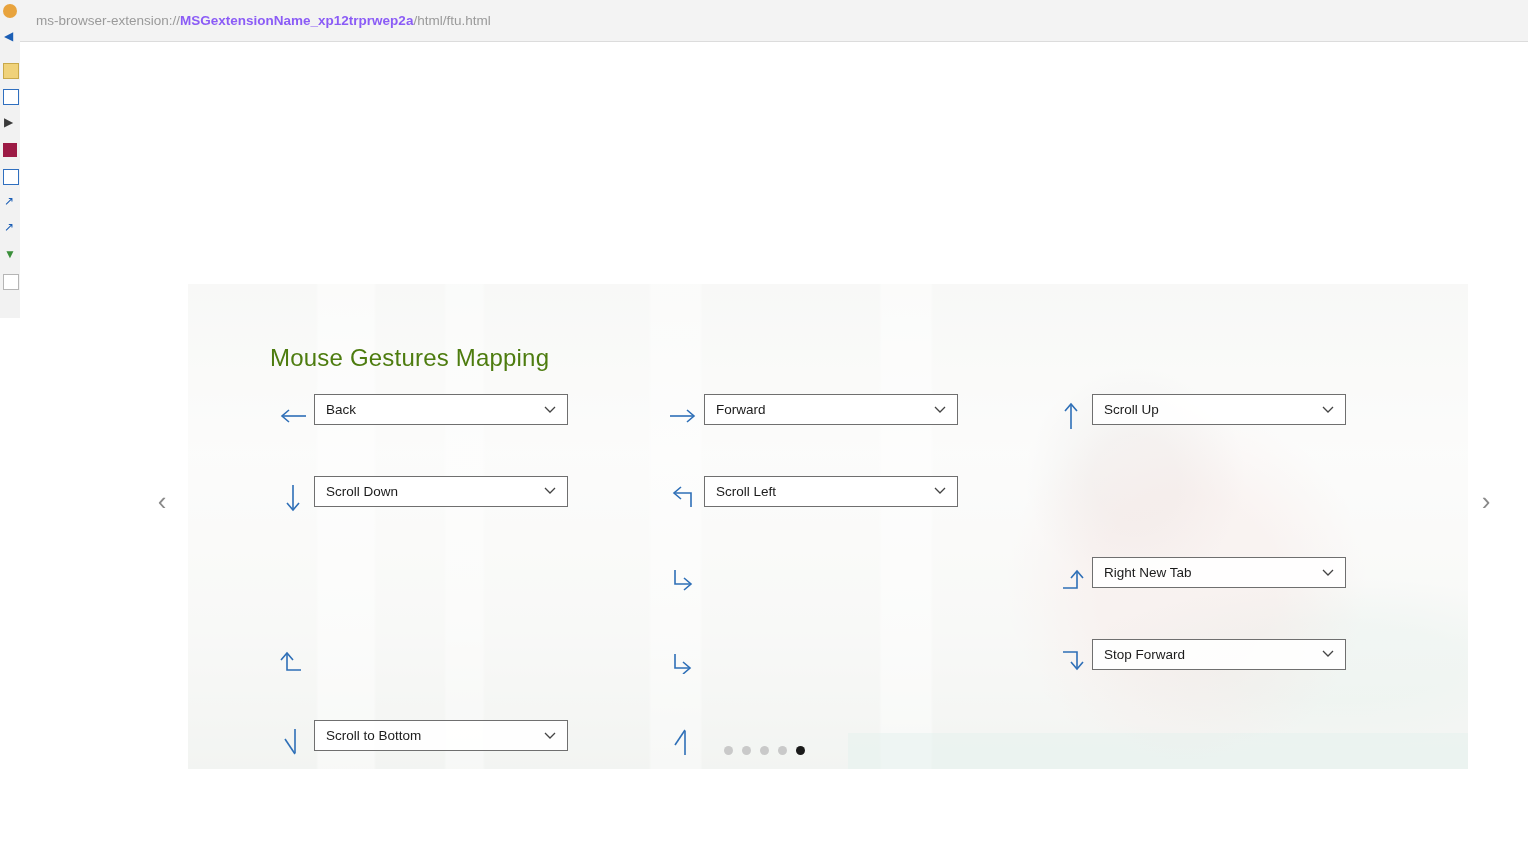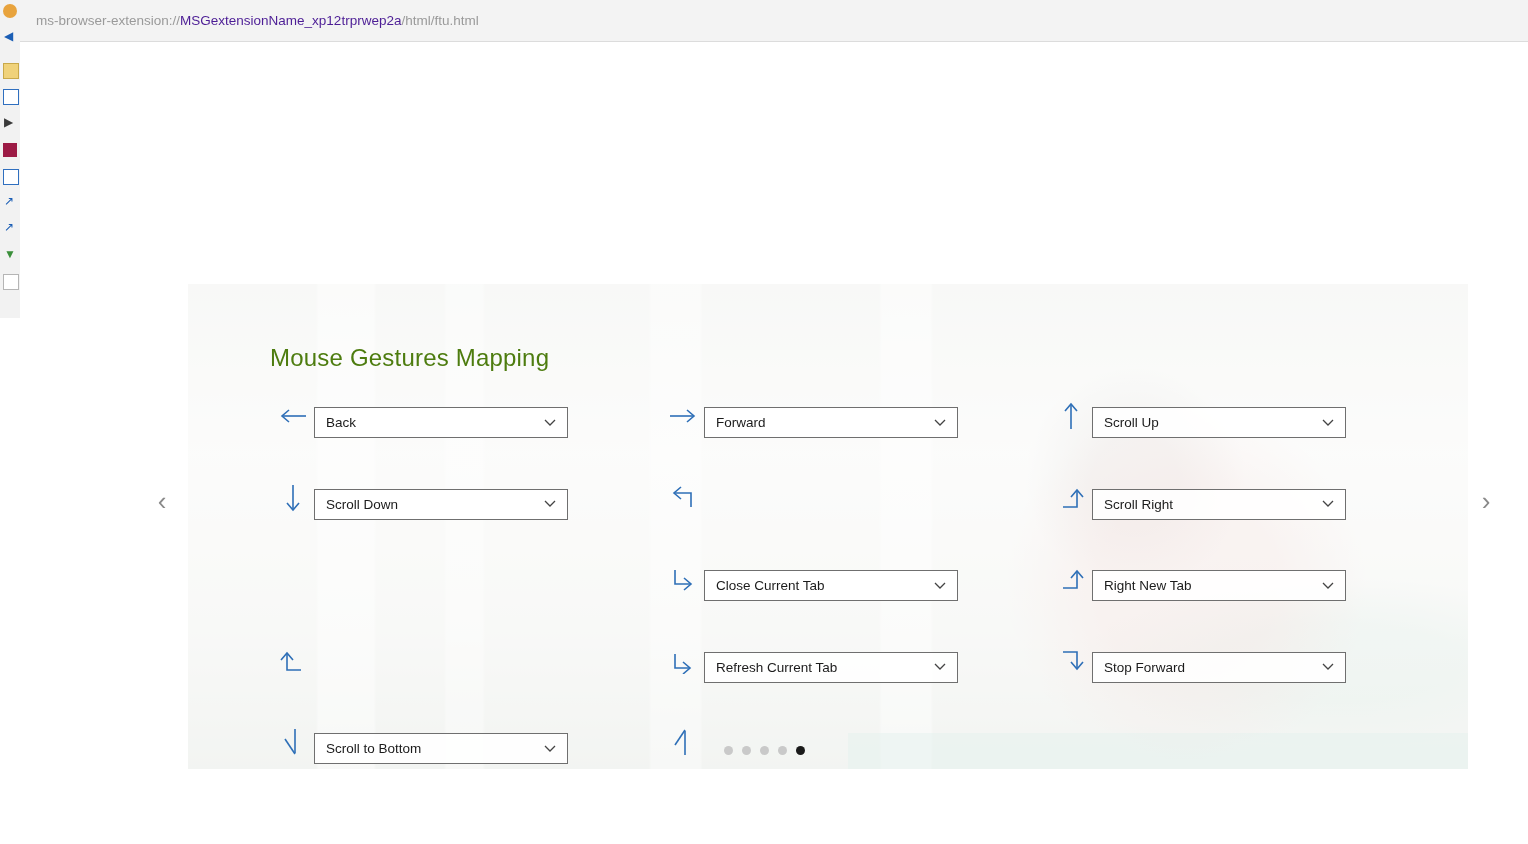--- a/index.html
+++ b/index.html
@@ -58,21 +58,22 @@
     box-sizing: border-box;
   }
   .urlbar .url {
     position: absolute;
     left: 16px; top: 13px;
     font-size: 13.5px;
     color: #9a9a9a;
     white-space: nowrap;
   }
   .urlbar .url .host {
-    color: #4c1d95;
+    color: #8b5cf6;
+    font-weight: bold;
   }
 
   
   .page {
     position: absolute;
     left: 20px; top: 42px;
     width: 1508px; height: 802px;
     background: #ffffff;
   }
 
@@ -137,21 +138,21 @@
   }
   .grid-row {
     position: relative;
     height: 81.5px;
   }
   .cell {
     position: absolute;
     top: 0;
     height: 44px;
     display: flex;
-    align-items: flex-end;
+    align-items: flex-start;
   }
   .cell.c1 { left: 84px; }
   .cell.c2 { left: 474px; }
   .cell.c3 { left: 862px; }
 
   .gesture-icon {
     width: 42px;
     height: 44px;
     display: flex;
     align-items: center;
@@ -331,64 +332,48 @@
                 </span>
               </div>
             </div>
             <div class="cell c2">
               <span class="gesture-icon">
                 <svg width="28" height="26" viewBox="0 0 28 26">
                     <path d="M22 22 L22 8 L6 8" fill="none" stroke="#2e6fb7" stroke-width="1.6"></path>
                     <polyline points="12,2 5,8 12,14" fill="none" stroke="#2e6fb7" stroke-width="1.6"></polyline>
                   </svg>
               </span>
+              <div class="select">
+                <span class="value">Scroll Left</span>
+                <span class="chev">
+                  <svg width="12" height="8" viewBox="0 0 12 8">
+                      <polyline points="1,1 6,6 11,1" fill="none" stroke="#444" stroke-width="1.3"></polyline>
+                    </svg>
+                </span>
+              </div>
+            </div>
+          </div>
+
+          <div class="grid-row">
+            <div class="cell c2">
+              <span class="gesture-icon">
+                <svg width="28" height="26" viewBox="0 0 28 26">
+                    <path d="M6 4 L6 18 L21 18" fill="none" stroke="#2e6fb7" stroke-width="1.6"></path>
+                    <polyline points="15,12 22,18 15,24" fill="none" stroke="#2e6fb7" stroke-width="1.6"></polyline>
+                  </svg>
+              </span>
             </div>
             <div class="cell c3">
               <span class="gesture-icon">
                 <svg width="28" height="26" viewBox="0 0 28 26">
                     <path d="M6 22 L20 22 L20 6" fill="none" stroke="#2e6fb7" stroke-width="1.6"></path>
                     <polyline points="14,12 20,5 26,12" fill="none" stroke="#2e6fb7" stroke-width="1.6"></polyline>
                   </svg>
               </span>
               <div class="select">
-                <span class="value">Scroll Right</span>
-                <span class="chev">
-                  <svg width="12" height="8" viewBox="0 0 12 8">
-                      <polyline points="1,1 6,6 11,1" fill="none" stroke="#444" stroke-width="1.3"></polyline>
-                    </svg>
-                </span>
-              </div>
-            </div>
-          </div>
-
-          <div class="grid-row">
-            <div class="cell c2">
-              <span class="gesture-icon">
-                <svg width="28" height="26" viewBox="0 0 28 26">
-                    <path d="M6 4 L6 18 L21 18" fill="none" stroke="#2e6fb7" stroke-width="1.6"></path>
-                    <polyline points="15,12 22,18 15,24" fill="none" stroke="#2e6fb7" stroke-width="1.6"></polyline>
-                  </svg>
-              </span>
-              <div class="select">
-                <span class="value">Close Current Tab</span>
-                <span class="chev">
-                  <svg width="12" height="8" viewBox="0 0 12 8">
-                      <polyline points="1,1 6,6 11,1" fill="none" stroke="#444" stroke-width="1.3"></polyline>
-                    </svg>
-                </span>
-              </div>
-            </div>
-            <div class="cell c3">
-              <span class="gesture-icon">
-                <svg width="28" height="26" viewBox="0 0 28 26">
-                    <path d="M6 22 L20 22 L20 6" fill="none" stroke="#2e6fb7" stroke-width="1.6"></path>
-                    <polyline points="14,12 20,5 26,12" fill="none" stroke="#2e6fb7" stroke-width="1.6"></polyline>
-                  </svg>
-              </span>
-              <div class="select">
                 <span class="value">Right New Tab</span>
                 <span class="chev">
                   <svg width="12" height="8" viewBox="0 0 12 8">
                       <polyline points="1,1 6,6 11,1" fill="none" stroke="#444" stroke-width="1.3"></polyline>
                     </svg>
                 </span>
               </div>
             </div>
           </div>
 
@@ -401,28 +386,20 @@
                   </svg>
               </span>
             </div>
             <div class="cell c2">
               <span class="gesture-icon">
                 <svg width="28" height="26" viewBox="0 0 28 26">
                     <path d="M6 6 L6 20 L20 20" fill="none" stroke="#2e6fb7" stroke-width="1.6"></path>
                     <polyline points="14,14 21,20 14,26" fill="none" stroke="#2e6fb7" stroke-width="1.6"></polyline>
                   </svg>
               </span>
-              <div class="select">
-                <span class="value">Refresh Current Tab</span>
-                <span class="chev">
-                  <svg width="12" height="8" viewBox="0 0 12 8">
-                      <polyline points="1,1 6,6 11,1" fill="none" stroke="#444" stroke-width="1.3"></polyline>
-                    </svg>
-                </span>
-              </div>
             </div>
             <div class="cell c3">
               <span class="gesture-icon">
                 <svg width="28" height="26" viewBox="0 0 28 26">
                     <path d="M6 4 L20 4 L20 20" fill="none" stroke="#2e6fb7" stroke-width="1.6"></path>
                     <polyline points="14,14 20,21 26,14" fill="none" stroke="#2e6fb7" stroke-width="1.6"></polyline>
                   </svg>
               </span>
               <div class="select">
                 <span class="value">Stop Forward</span>

